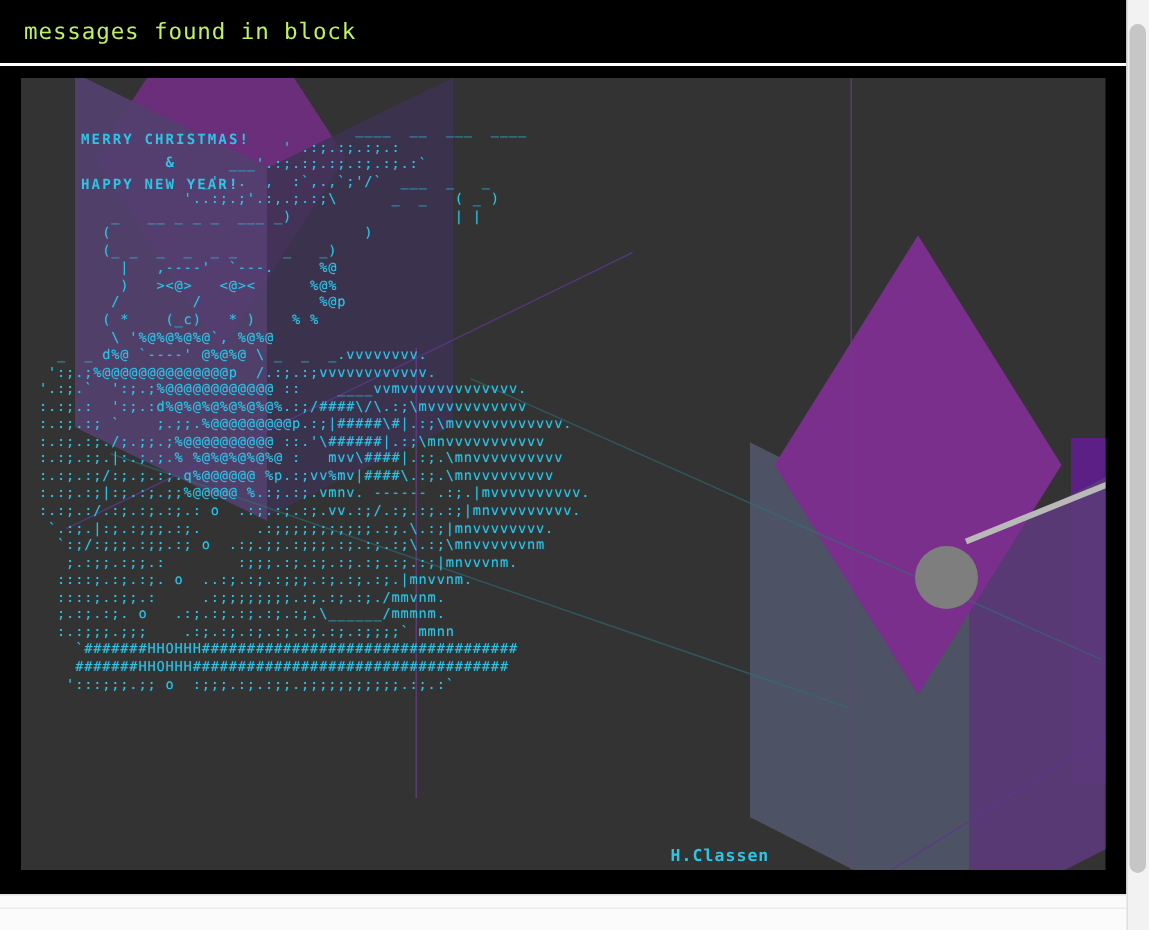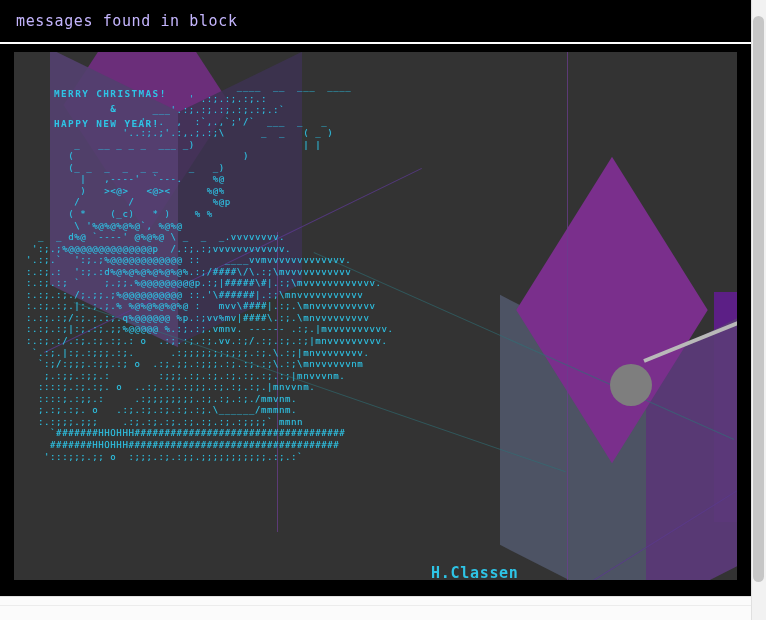--- a/index.html
+++ b/index.html
@@ -28,21 +28,21 @@
   .header-bar {
     position: absolute;
     left: 0; top: 0;
     width: 751px; height: 44px;
     background: #000000;
     display: flex;
     align-items: center;
     border-bottom: 2px solid #ffffff;
   }
   .header-title {
-    color: #c4b5fd;
+    color: #bef264;
     font-family: "DejaVu Sans Mono", monospace;
     font-size: 15px;
     letter-spacing: 0.6px;
     padding-left: 16px;
     white-space: nowrap;
   }
 
   
   .tx-line {
     position: absolute;
@@ -181,26 +181,26 @@
     font-family: "DejaVu Sans Mono", monospace;
     font-weight: bold;
     font-size: 9.4px;
     line-height: 15px;
     letter-spacing: 1.4px;
     white-space: pre;
     z-index: 25;
   }
   pre.signature {
     position: absolute;
-    left: 417px; top: 512px;
+    left: 433px; top: 512px;
     margin: 0;
     color: #2ec4e6;
     font-family: "DejaVu Sans Mono", monospace;
     font-weight: bold;
-    font-size: 15px;
+    font-size: 11px;
     letter-spacing: 0.7px;
     white-space: pre;
     z-index: 26;
   }
 
   
   .below-strip {
     position: absolute;
     left: 0; top: 596px;
     width: 766px; height: 24px;

